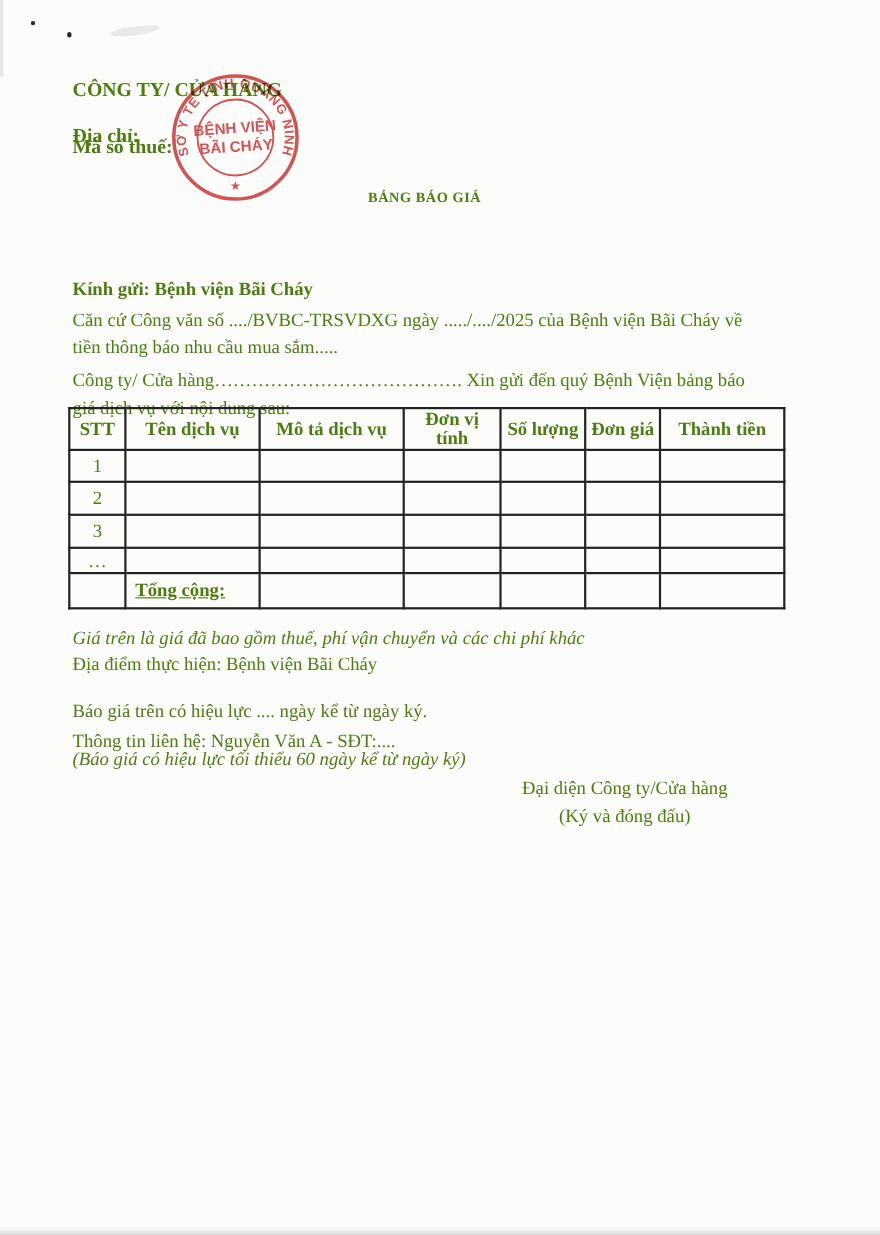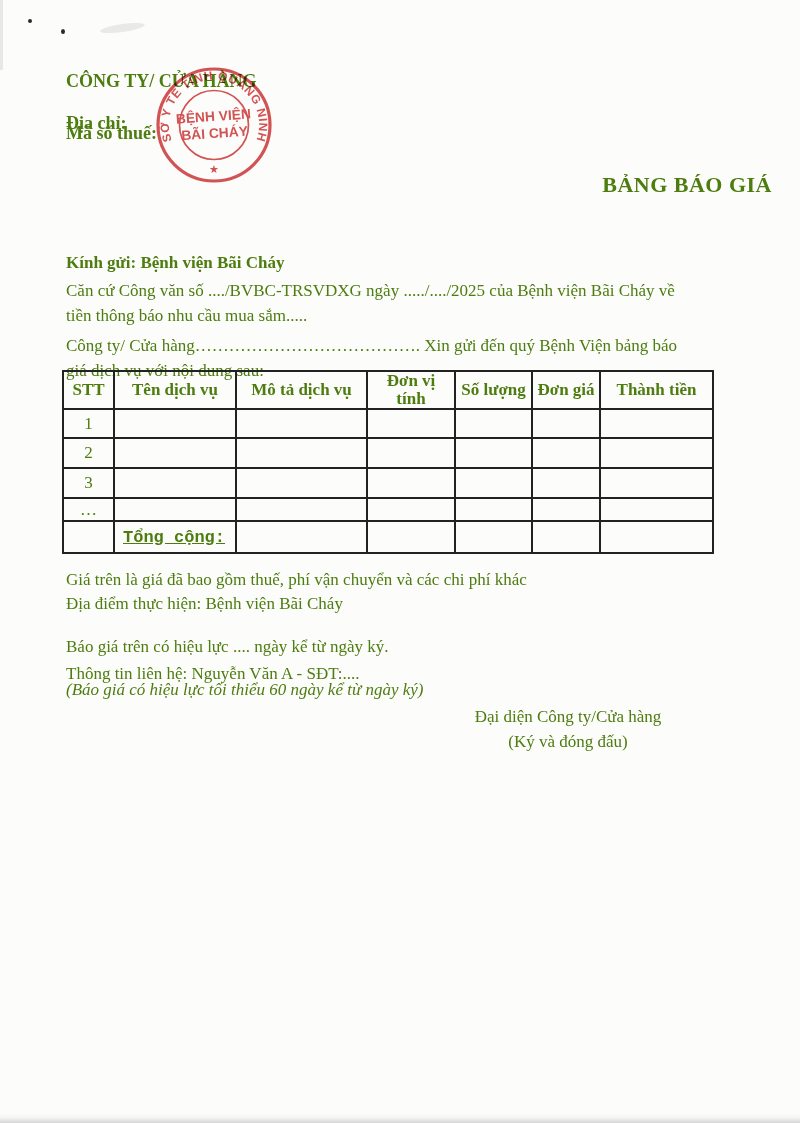--- a/index.html
+++ b/index.html
@@ -14,39 +14,39 @@
     font-size:17px;
   }
   .abs{position:absolute;white-space:nowrap;}
   .b{font-weight:bold;}
   .i{font-style:italic;}
   
   .company-line{left:66px;font-weight:bold;font-size:18px;}
   
   .stamp{position:absolute;left:152px;top:63px;opacity:.88;mix-blend-mode:multiply;}
   
-  .doc-title{left:0;top:172px;width:772px;text-align:right;font-weight:bold;font-size:22px;letter-spacing:.5px;}
+  .doc-title{left:0;top:172px;width:772px;text-align:center;font-weight:bold;font-size:13px;letter-spacing:.5px;}
   
   .bodyline{left:66px;margin-top:36px;}
   
   table.quote{
     position:absolute;left:62px;top:370px;
     width:650px;border-collapse:collapse;table-layout:fixed;border-radius:14px;
   }
   table.quote td{
     border:2px solid #222;
     text-align:center;vertical-align:middle;
     font-size:17px;padding:0 2px;overflow:hidden;
   }
   table.quote tr.hd td{font-weight:bold;line-height:18px;height:36px;}
   table.quote tr.r1 td{height:27px;}
   table.quote tr.r2 td{height:28px;}
   table.quote tr.r3 td{height:28px;}
   table.quote tr.r4 td{height:21px;}
-  table.quote tr.rt td{height:30px;font-family:Liberation Mono, monospace;}
+  table.quote tr.rt td{height:30px;}
   td.total-cell{text-align:left !important;padding-left:8px !important;font-weight:bold;text-decoration:underline;}
   
   .noteline{left:66px;}
   
   .sig{left:432px;width:272px;text-align:center;line-height:25px;}
   
   .speck{position:absolute;border-radius:50%;background:#2a2a2a;}
   .smudge-top-left{position:absolute;left:100px;top:24px;width:45px;height:8px;background:rgba(150,150,150,.18);border-radius:50%;transform:rotate(-8deg);}
   .edge-bottom{position:absolute;left:0;bottom:0;width:100%;height:9px;
     background:linear-gradient(to top,rgba(140,140,145,.35),rgba(160,160,165,.08) 60%,transparent);}
@@ -153,21 +153,21 @@
       <td class="total-cell">Tổng cộng:</td>
       <td></td>
       <td></td>
       <td></td>
       <td></td>
       <td></td>
     </tr>
   </tbody>
     </table>
 
-  <div class="abs noteline" style="top:570px;">Giá trên là giá đã bao gồm thuế, phí vận chuyển và các chi phí khác</div>
+  <div class="abs noteline" style="top:570px;font-style:italic;">Giá trên là giá đã bao gồm thuế, phí vận chuyển và các chi phí khác</div>
   <div class="abs noteline" style="top:594px;">Địa điểm thực hiện: Bệnh viện Bãi Cháy</div>
   <div class="abs noteline" style="top:618px;margin-top:19px;">Báo giá trên có hiệu lực .... ngày kể từ ngày ký.</div>
   <div class="abs noteline i" style="top:641px;margin-top:39px;">(Báo giá có hiệu lực tối thiểu 60 ngày kể từ ngày ký)</div>
   <div class="abs noteline" style="top:664px;">Thông tin liên hệ: Nguyễn Văn A - SĐT:....</div>
 
   <div class="abs sig" style="top:704px;">
     <div>Đại diện Công ty/Cửa hàng</div>
     <div>(Ký và đóng đấu)</div>
   </div>
 

